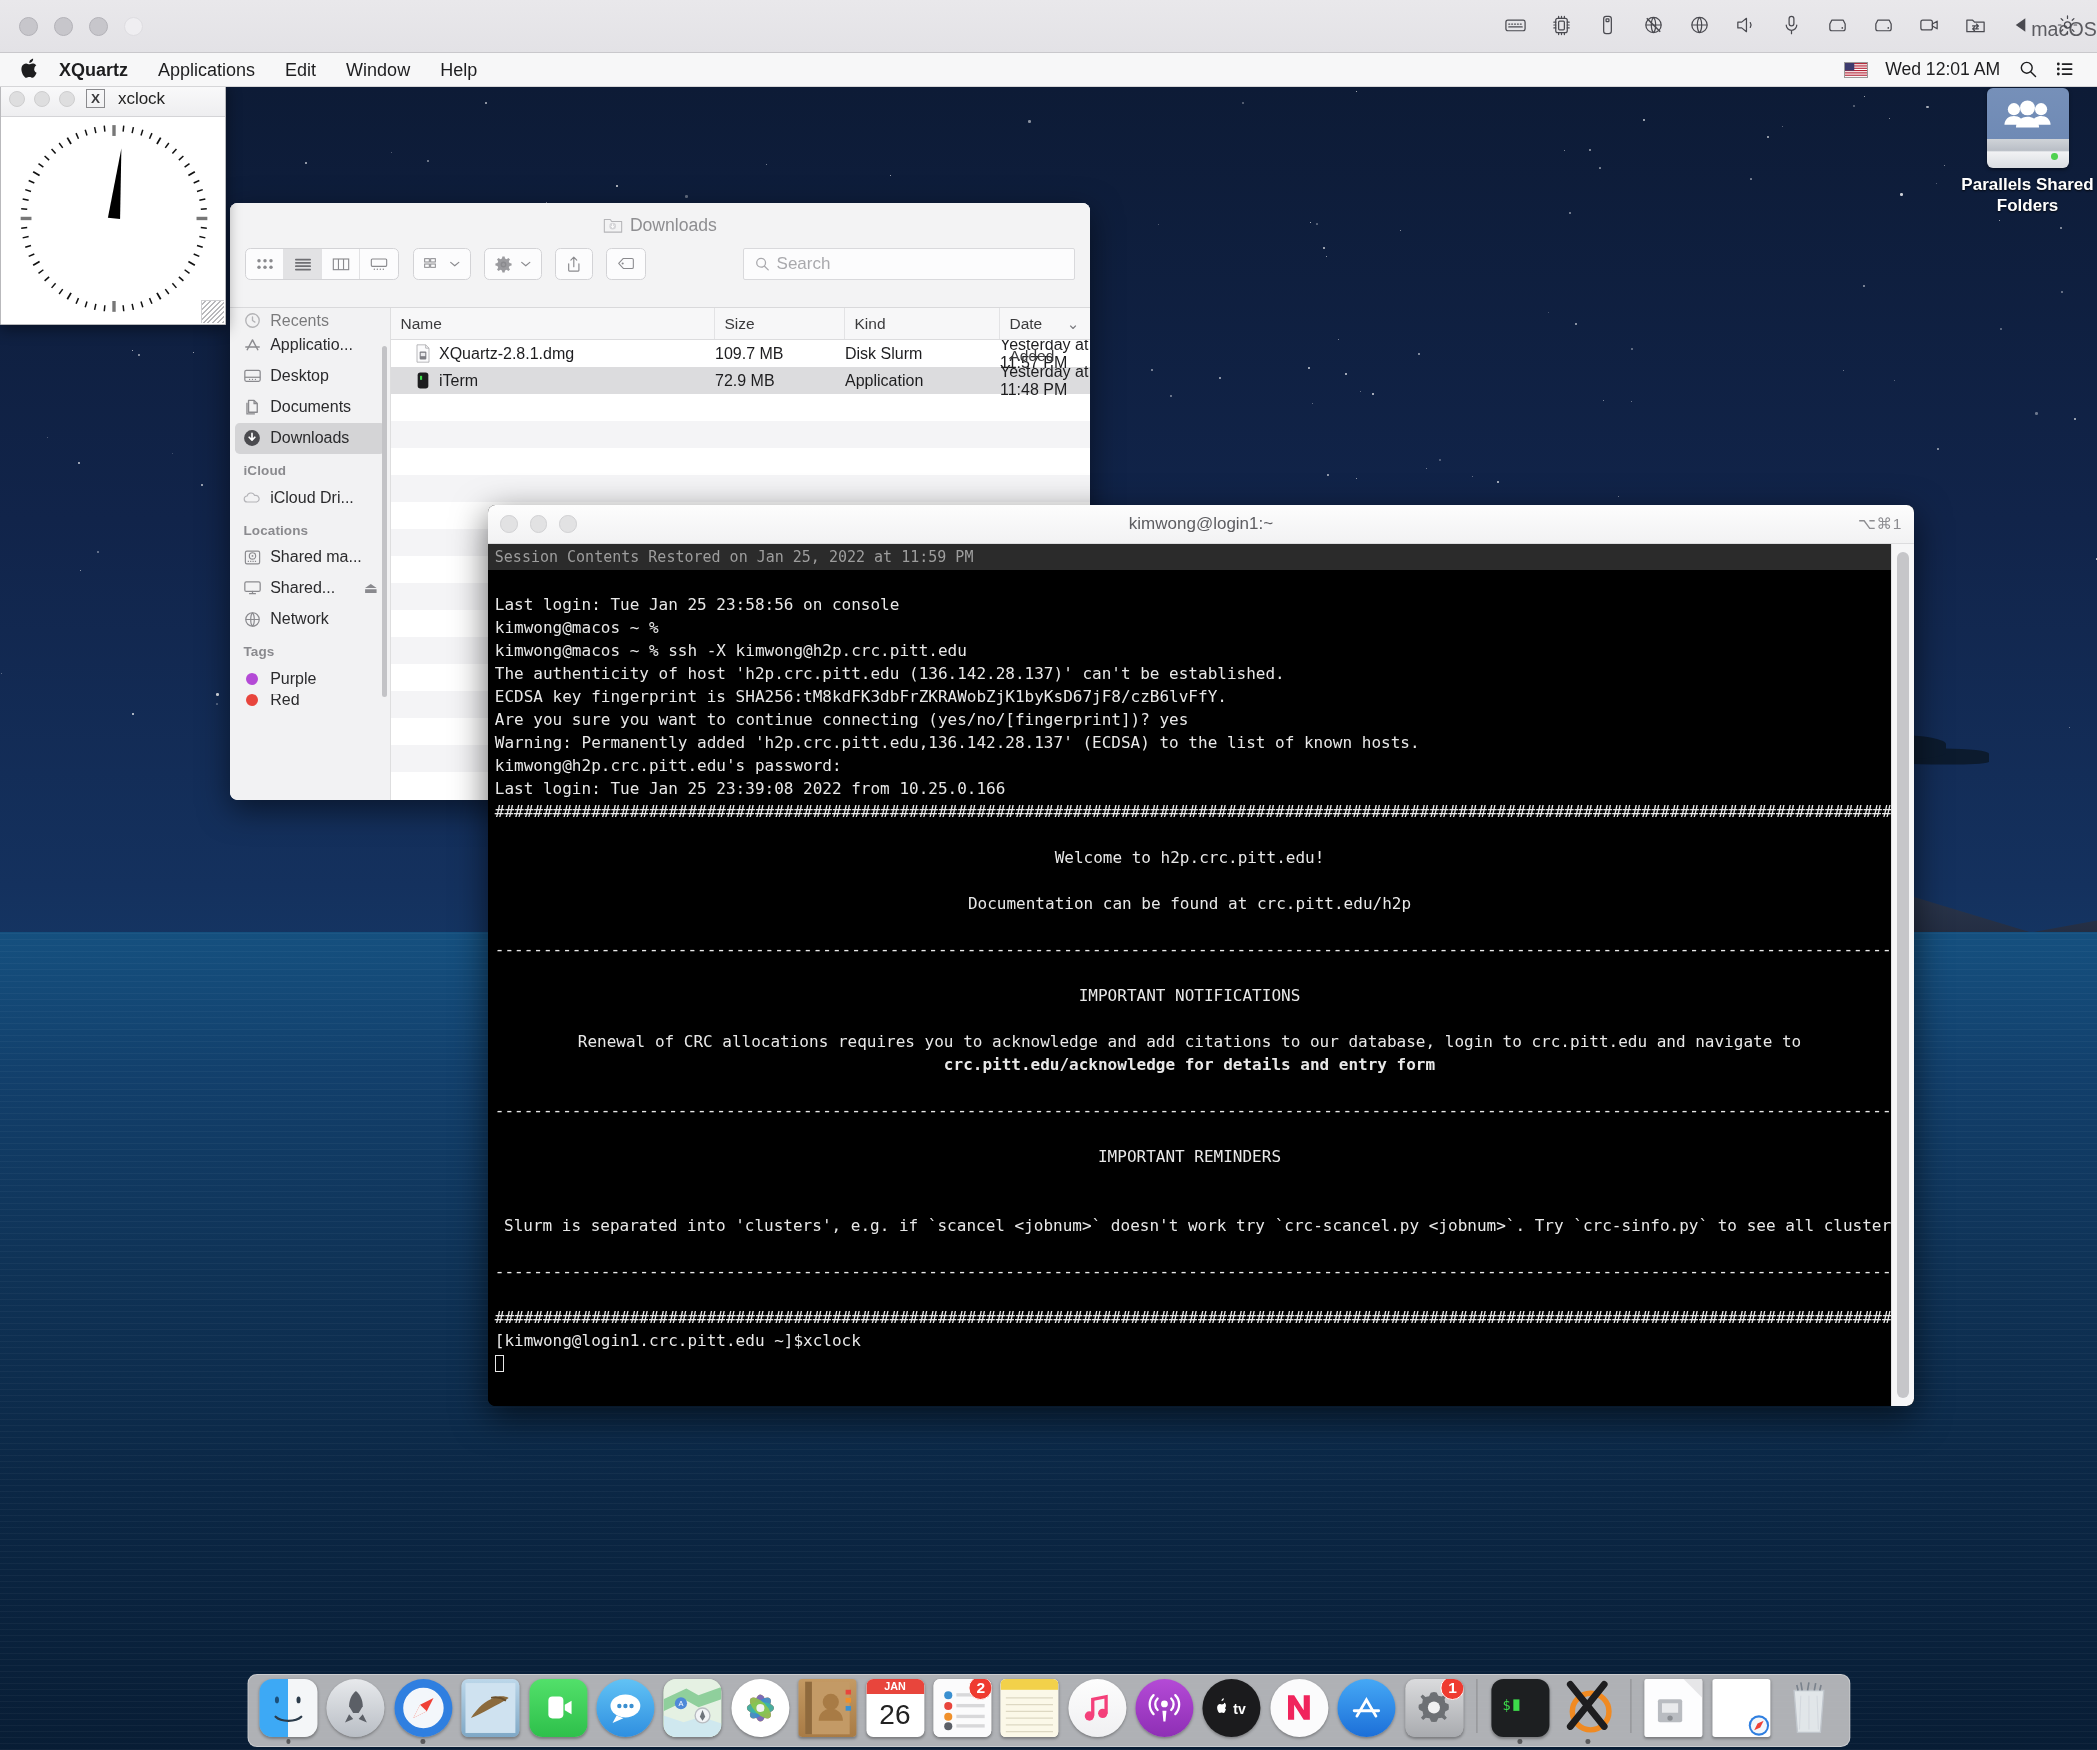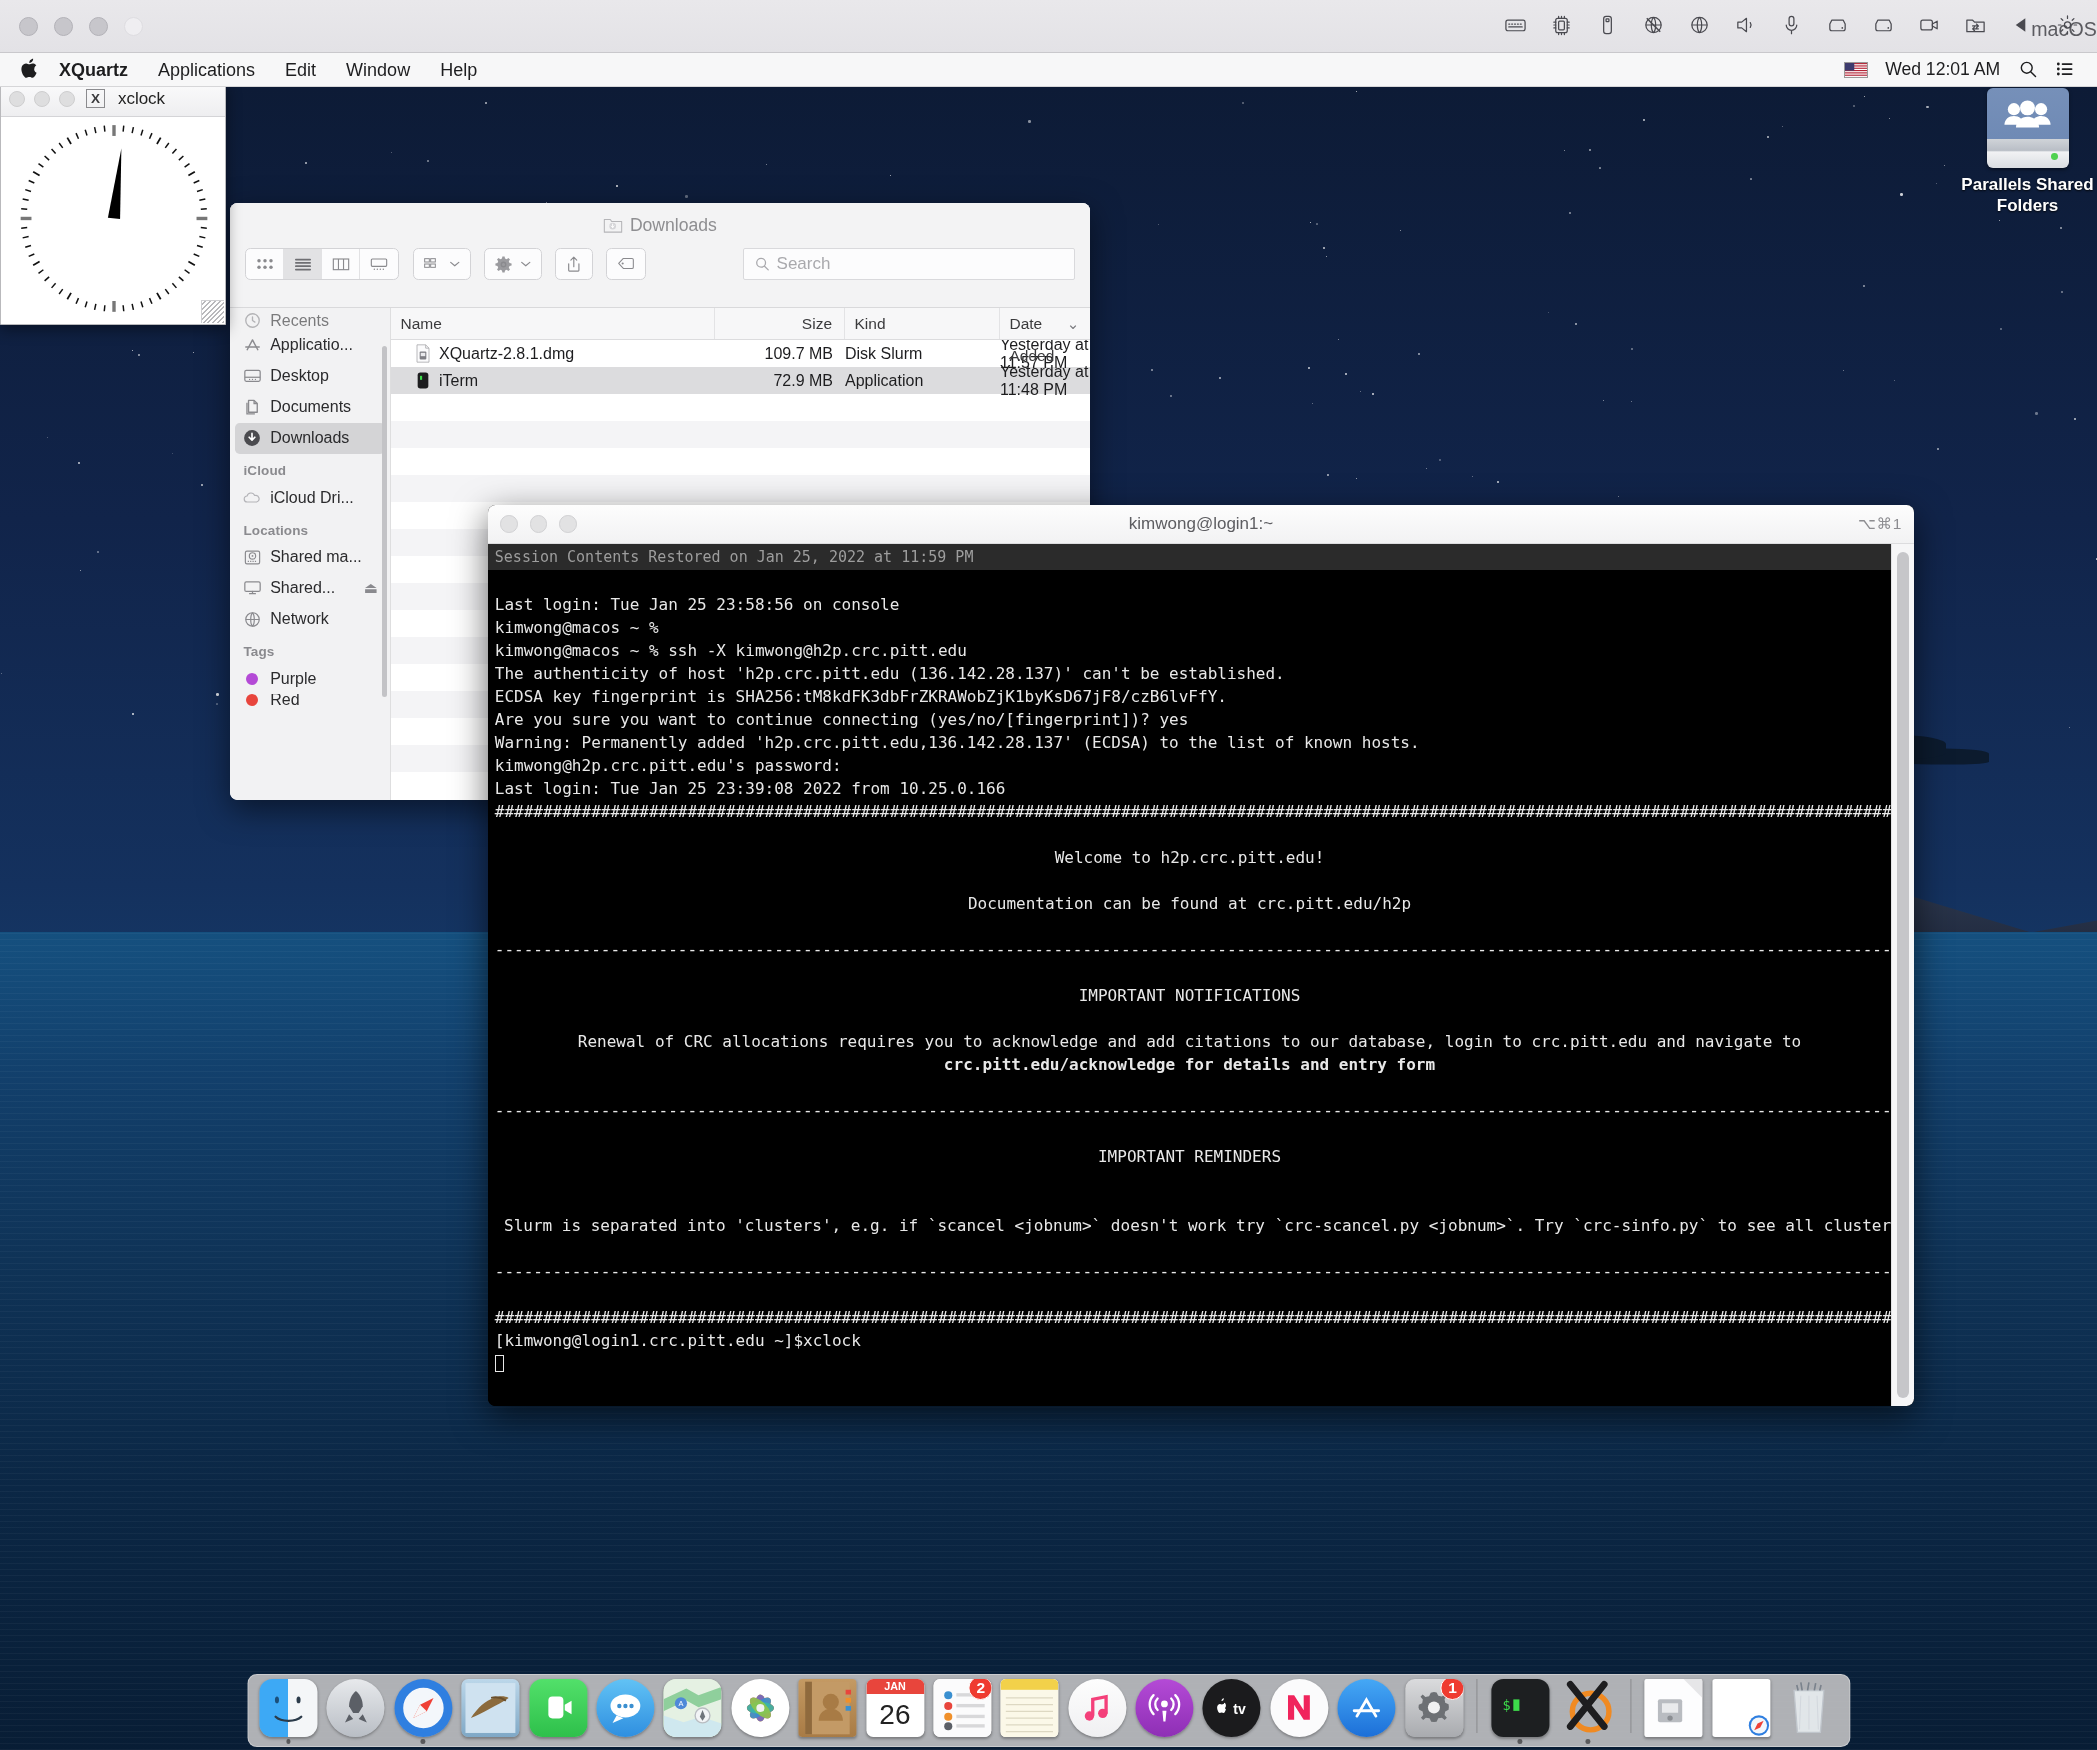--- a/index.html
+++ b/index.html
@@ -196,21 +196,21 @@
   }
 
   .fd-main { flex: 1; min-width: 0; display: flex; flex-direction: column; background: #fff; }
   .cols {
     height: 32px; display: flex; align-items: center; background: #f7f7f8;
     border-bottom: 0.7px solid #dcdcde; font-size: 15.5px; color: #3a3a3c; flex: none;
   }
   .cols > div { padding-left: 9.5px; border-right: 0.7px solid #e3e3e5; line-height: 32px; height: 100%; }
   .cols > div:last-child { border-right: none; position: relative; }
   .c-name { width: 324px; }
-  .c-size { width: 130px; text-align: right; padding-right: 12px; }
+  .c-size { width: 130px; text-align: left; padding-right: 12px; }
   .c-kind { width: 155px; }
   .c-date { flex: 1; }
   .sortcaret { position: absolute; right: 10.8px; top: 0; color: #7a7a7e; font-size: 15px; }
   .rows { flex: 1; overflow: hidden; }
   .row { display: flex; height: 27px; align-items: center; font-size: 16px; color: #1d1d1f; }
   .row:nth-child(odd) { background: #fff; }
   .row:nth-child(even) { background: #f4f4f6; }
   .row.sel { background: #dcdcde; }
   .row .c-name { display: flex; align-items: center; gap: 8px; padding-left: 24px; }
   .fileico { width: 16px; height: 19px; flex: none; }

